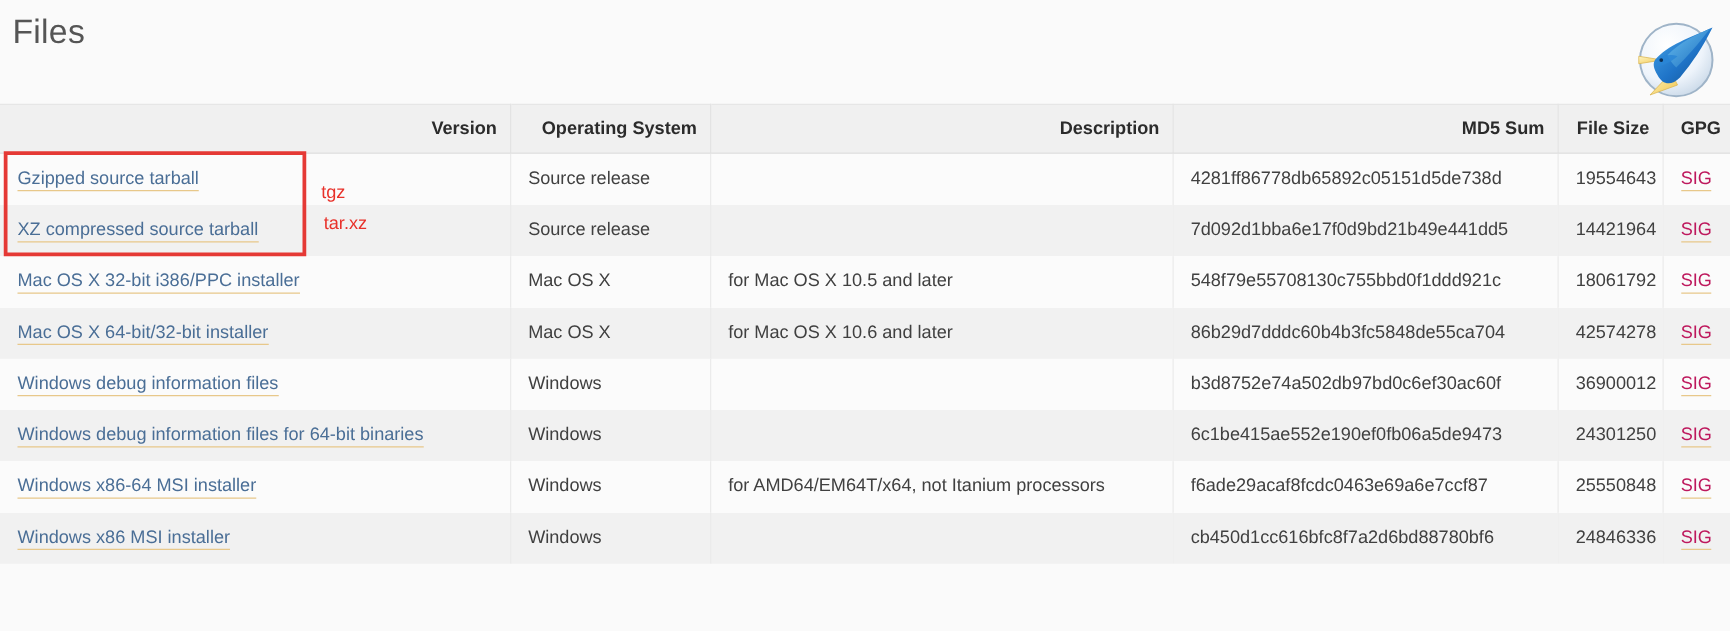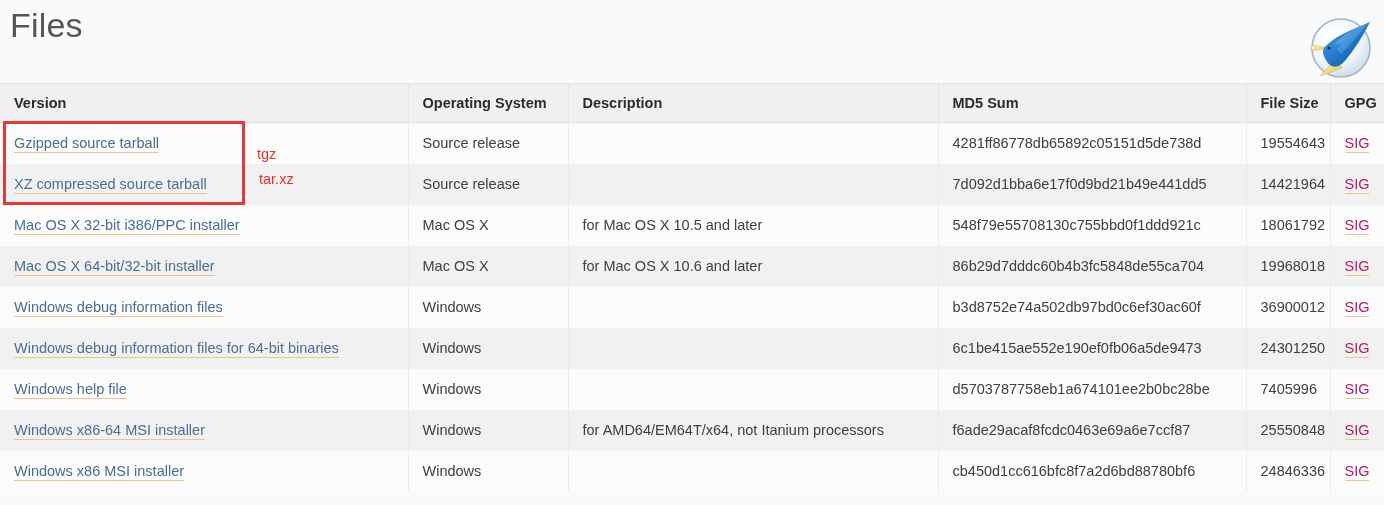--- a/index.html
+++ b/index.html
@@ -13,21 +13,21 @@
   #page {
     position: relative;
     width: 1384px; height: 505px;
     background: #fafafa;
   }
 
   
   .page-title {
     position: absolute;
     left: 10px; top: 2px;
-    font-size: 34px;
+    font-size: 27px;
     font-weight: 400;
     color: #555555;
     letter-spacing: 0.2px;
     line-height: 46px;
   }
 
   
   .logo {
     position: absolute;
     right: 6px; top: 12px;
@@ -41,21 +41,21 @@
     width: 1384px;
     border-collapse: collapse;
     font-size: 14.5px;
     table-layout: fixed;
   }
   .files-table th {
     background: #f0f0f0;
     color: #2b2b2b;
     font-weight: bold;
     font-size: 14.5px;
-    text-align: left;
+    text-align: right;
     padding: 11px 10px 11px 14px;
     height: 38px;
     border-right: 1px solid #e3e3e3;
     border-bottom: 1px solid #e0e0e0;
     border-top: 1px solid #e6e6e6;
     white-space: nowrap;
   }
   .files-table th:last-child { border-right: none; }
 
   .files-table td {
@@ -190,45 +190,37 @@
           <td>for Mac OS X 10.5 and later</td>
           <td>548f79e55708130c755bbd0f1ddd921c</td>
           <td class="cell-size">18061792</td>
           <td><a class="sig-link">SIG</a></td>
         </tr>
         <tr>
           <td><a class="file-link">Mac OS X 64-bit/32-bit installer</a></td>
           <td>Mac OS X</td>
           <td>for Mac OS X 10.6 and later</td>
           <td>86b29d7dddc60b4b3fc5848de55ca704</td>
-          <td class="cell-size">19968018</td>
+          <td class="cell-size">42574278</td>
           <td><a class="sig-link">SIG</a></td>
         </tr>
         <tr>
           <td><a class="file-link">Windows debug information files</a></td>
           <td>Windows</td>
           <td></td>
           <td>b3d8752e74a502db97bd0c6ef30ac60f</td>
           <td class="cell-size">36900012</td>
           <td><a class="sig-link">SIG</a></td>
         </tr>
         <tr>
           <td><a class="file-link">Windows debug information files for 64-bit binaries</a></td>
           <td>Windows</td>
           <td></td>
           <td>6c1be415ae552e190ef0fb06a5de9473</td>
           <td class="cell-size">24301250</td>
-          <td><a class="sig-link">SIG</a></td>
-        </tr>
-        <tr>
-          <td><a class="file-link">Windows help file</a></td>
-          <td>Windows</td>
-          <td></td>
-          <td>d5703787758eb1a674101ee2b0bc28be</td>
-          <td class="cell-size">7405996</td>
           <td><a class="sig-link">SIG</a></td>
         </tr>
         <tr>
           <td><a class="file-link">Windows x86-64 MSI installer</a></td>
           <td>Windows</td>
           <td>for AMD64/EM64T/x64, not Itanium processors</td>
           <td>f6ade29acaf8fcdc0463e69a6e7ccf87</td>
           <td class="cell-size">25550848</td>
           <td><a class="sig-link">SIG</a></td>
         </tr>

